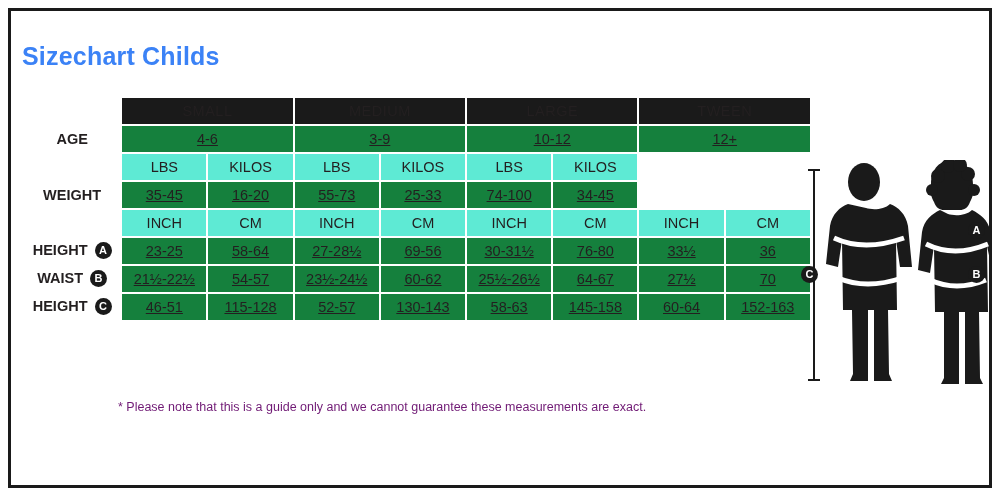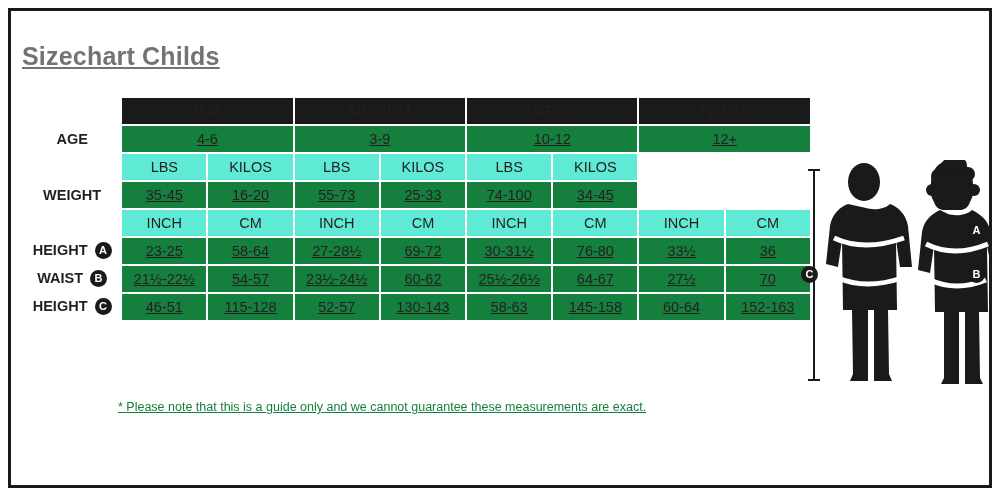--- a/index.html
+++ b/index.html
@@ -28,23 +28,22 @@
     border: 3px solid #1a1a1a;
     box-sizing: border-box;
     pointer-events: none;
   }
   .title {
     position: absolute;
     left: 22px;
     top: 42px;
     font-size: 25px;
     font-weight: bold;
-    color: #737373;
+    color: #3b82f6;
     letter-spacing: 0.2px;
-    text-decoration: underline;
   }
 
   
   .chart {
     position: absolute;
     left: 22px;
     top: 96px;
     width: 790px;
   }
   table.sz {
@@ -103,22 +102,21 @@
     margin-left: 7px;
     vertical-align: middle;
     position: relative;
     top: -1px;
   }
   .footnote {
     position: absolute;
     left: 118px;
     top: 400px;
     font-size: 12.5px;
-    color: #15803d;
-    text-decoration: underline;
+    color: #701a75;
   }
 
   
   .figure-panel {
     position: absolute;
     left: 800px;
     top: 160px;
     width: 190px;
     height: 230px;
   }
@@ -213,21 +211,21 @@
         <td class="subhdr">CM</td>
         <td class="subhdr">INCH</td>
         <td class="subhdr">CM</td>
       </tr>
 
       <tr>
         <td class="rowlabel"><span>HEIGHT</span><span class="badge">A</span></td>
         <td class="val">23-25</td>
         <td class="val">58-64</td>
         <td class="val">27-28½</td>
-        <td class="val">69-72</td>
+        <td class="val">69-56</td>
         <td class="val">30-31½</td>
         <td class="val">76-80</td>
         <td class="val">33½</td>
         <td class="val">36</td>
       </tr>
 
       <tr>
         <td class="rowlabel"><span>WAIST</span><span class="badge">B</span></td>
         <td class="val">21½-22½</td>
         <td class="val">54-57</td>

